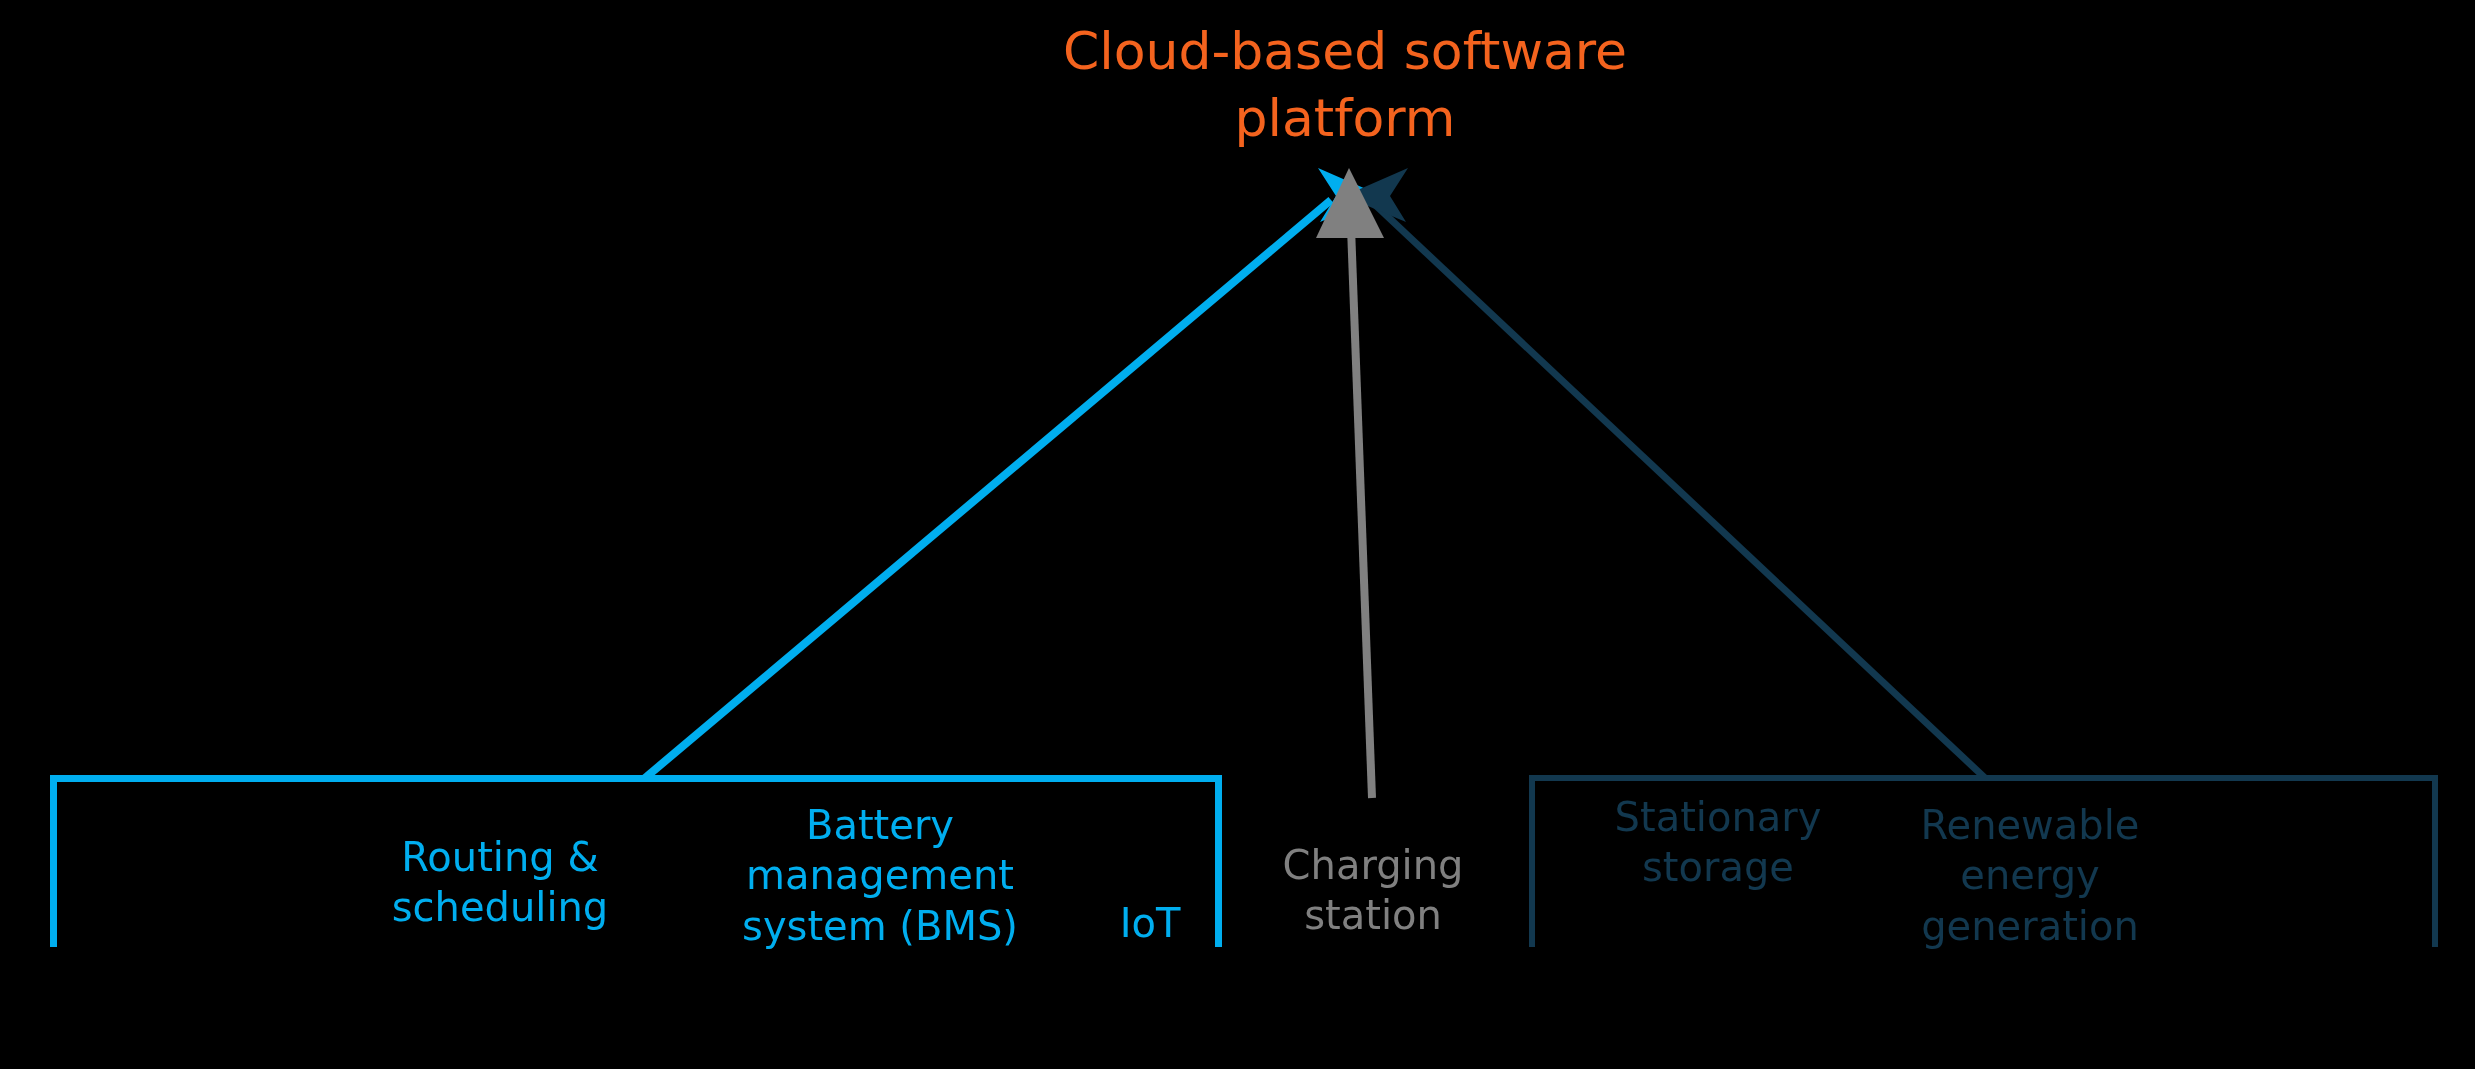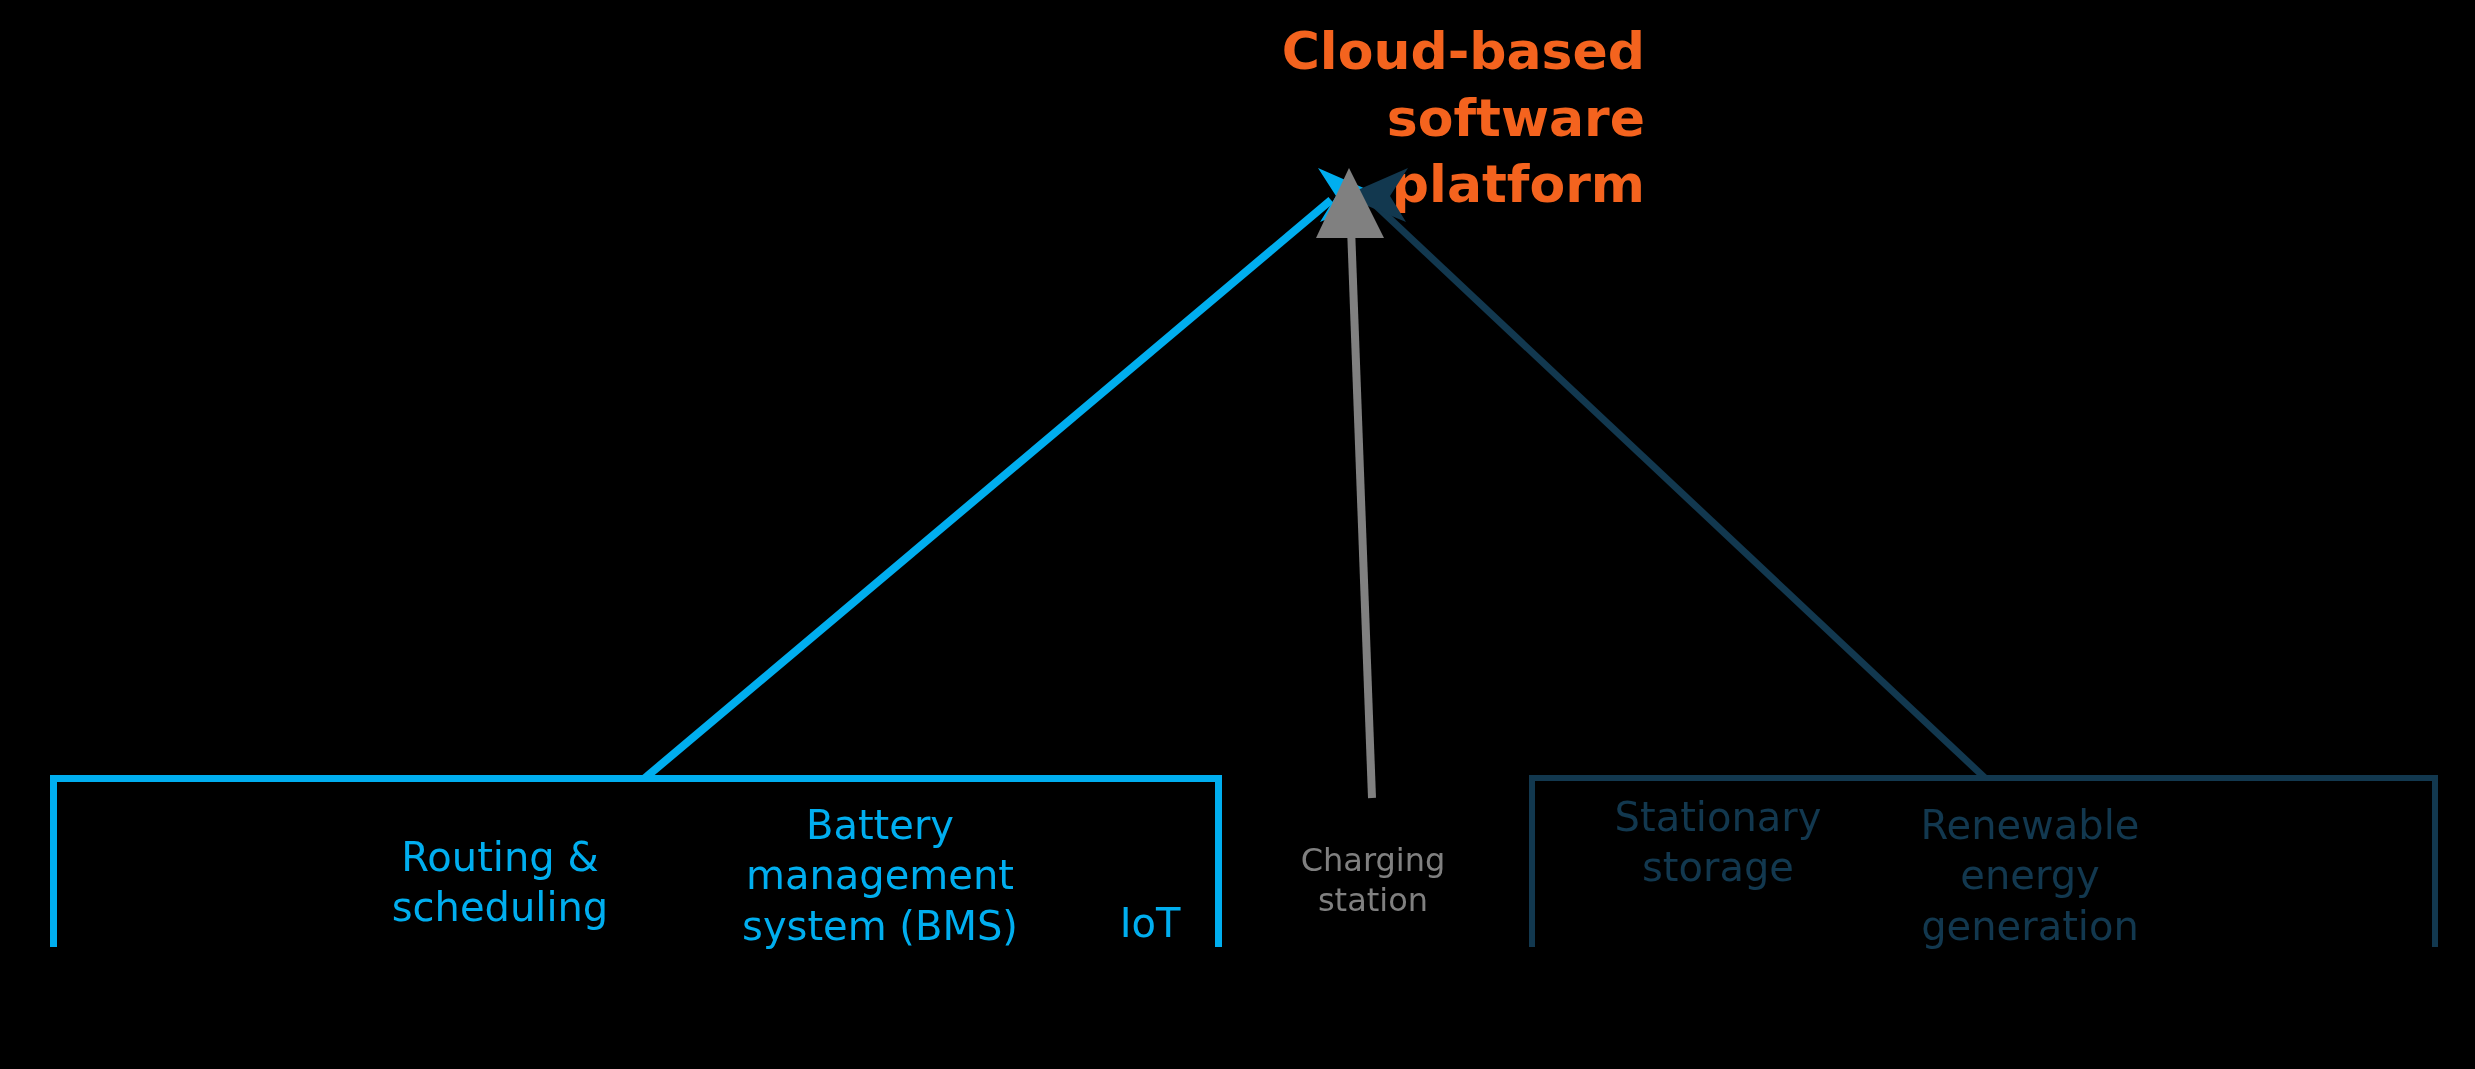--- a/index.html
+++ b/index.html
@@ -15,27 +15,26 @@
     overflow: hidden;
     font-family: "DejaVu Sans", sans-serif;
   }
 
   
   #title {
     position: absolute;
     left: 1045px;
     top: 18px;
     width: 600px;
-    text-align: right;
+    text-align: center;
     font-size: 52px;
     line-height: 1.28;
     color: #F4631E;
     font-family: "DejaVu Sans", sans-serif;
     white-space: pre-line;
-    font-weight: bold;
   }
 
   
   #arrow-layer {
     position: absolute;
     left: 0;
     top: 0;
     width: 2475px;
     height: 1069px;
   }
@@ -87,21 +86,21 @@
   }
   #label-bms {
     left: 700px;  top: 800px;  width: 360px;  font-size: 40px;
   }
   #label-iot {
     left: 1090px; top: 862px;  width: 120px;  font-size: 40px; margin-top: 36px;
   }
 
   
   #label-charging {
-    left: 1258px; top: 840px;  width: 230px;  font-size: 32px;
+    left: 1258px; top: 840px;  width: 230px;  font-size: 40px;
   }
 
   
   #label-stationary {
     left: 1578px; top: 792px;  width: 280px;  font-size: 40px;
   }
   #label-renewable {
     left: 1880px; top: 800px;  width: 300px;  font-size: 40px;
   }
   #label-grid {

